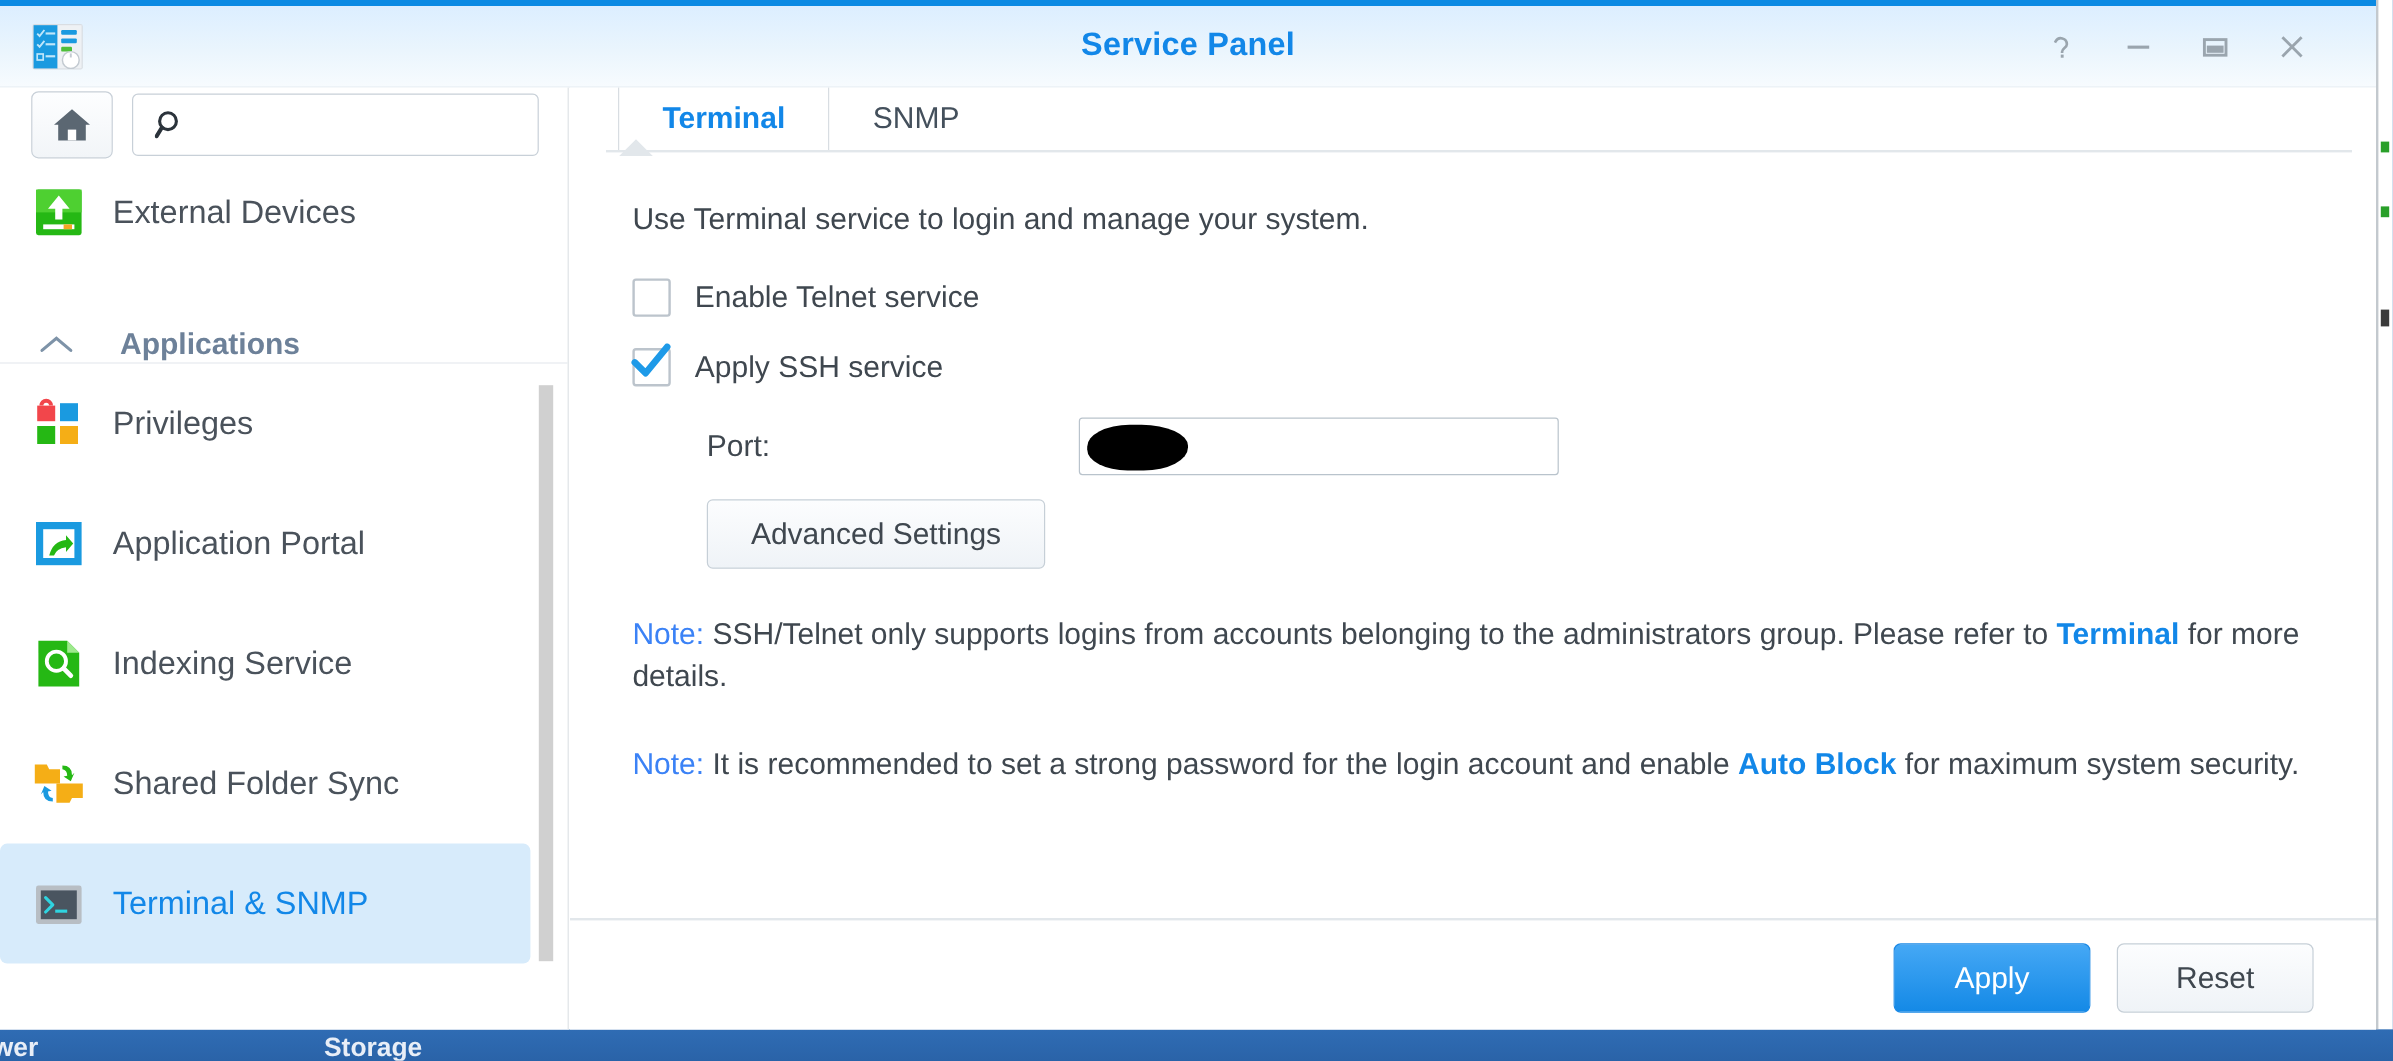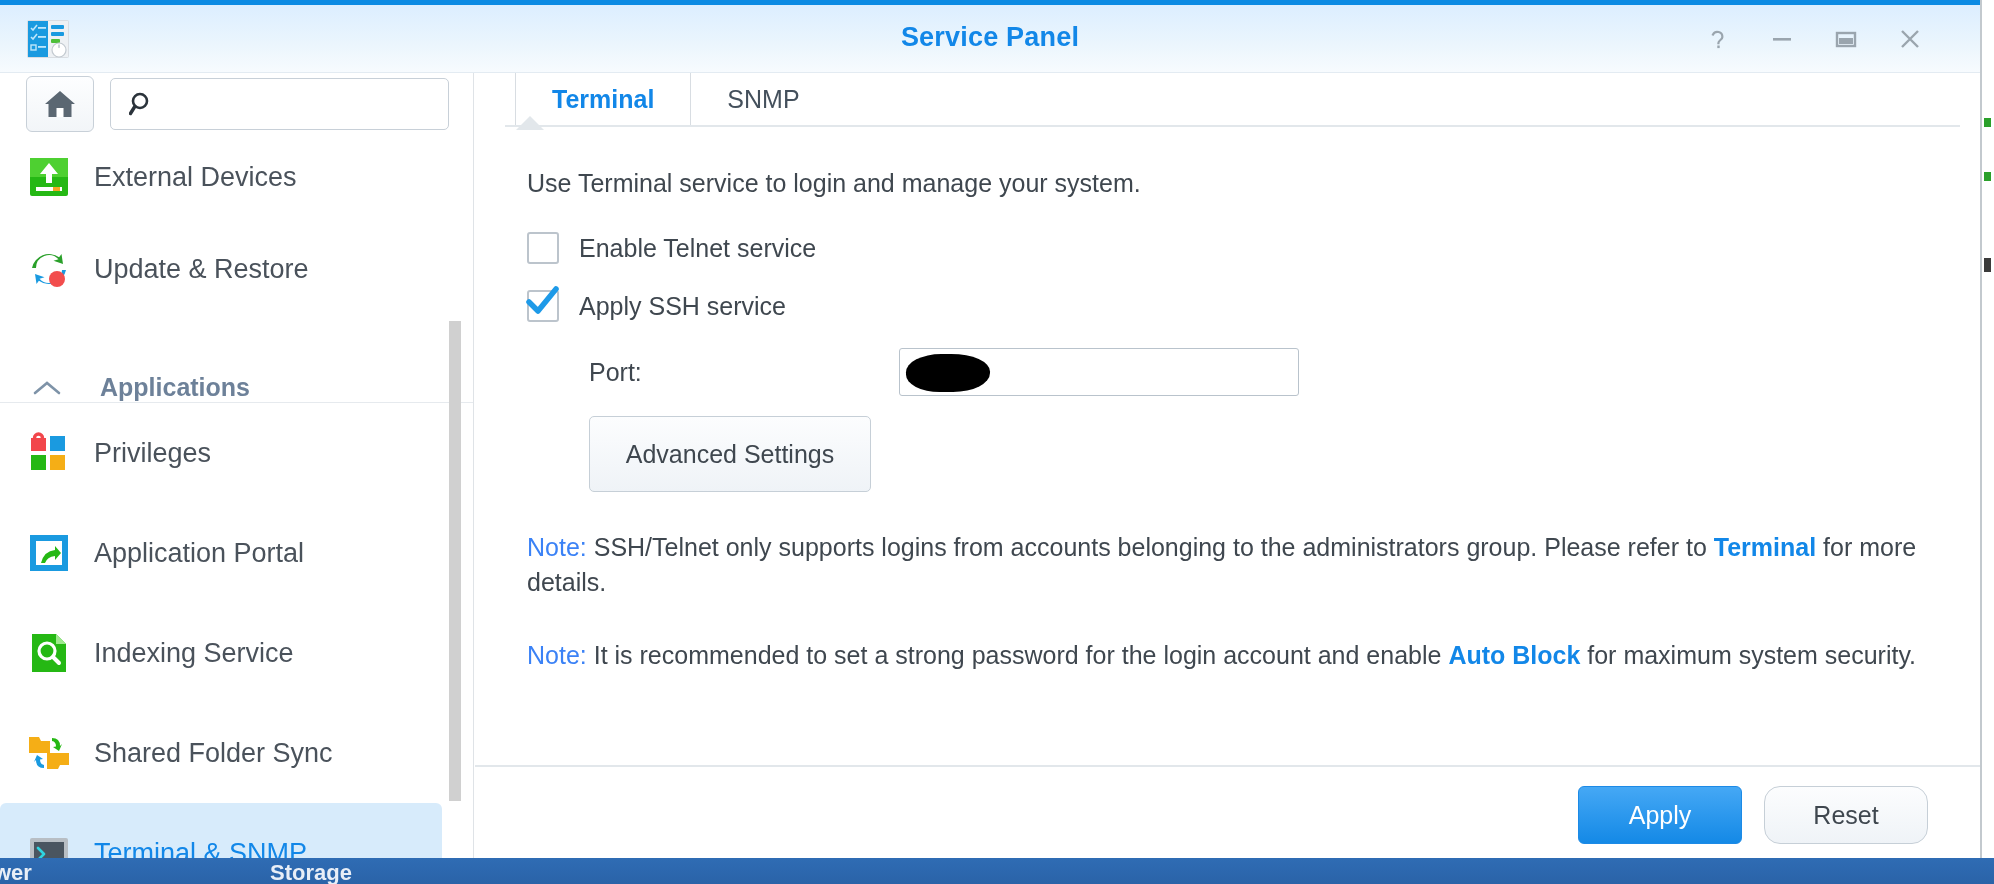--- a/index.html
+++ b/index.html
@@ -245,21 +245,21 @@
     border-radius: 42% 46% 44% 40% / 48% 46% 50% 46%;
   }
   #port-value {
     border: none; outline: none; background: transparent;
     font-family: "Liberation Sans", sans-serif;
     font-size: 24px; color: #3d464f; width: 100%;
   }
 
   #advanced-btn {
     margin-top: 20px; margin-left: 62px;
-    width: 282px; height: 76px;
+    width: 282px; height: 58px;
     border: 1px solid #c6cfd7; border-radius: 5px;
     background: linear-gradient(180deg,#fcfdfe 0%, #eff3f7 100%);
     font-family: "Liberation Sans", sans-serif;
     font-size: 25px; color: #3f474f;
     cursor: pointer;
   }
 
   .note { font-size: 25px; color: #3f474f; line-height: 1.4; margin-top: 38px; }
   .note-label { color: #3b82f6; }
   .note-link { color: #1287e8; font-weight: bold; cursor: pointer; }
@@ -277,21 +277,21 @@
   #apply-btn {
     width: 164px; height: 58px;
     border: 1px solid #1c8ae6; border-radius: 6px;
     background: linear-gradient(180deg,#45a8f5 0%, #1489e6 100%);
     color: #fff;
     font-family: "Liberation Sans", sans-serif;
     font-size: 25px; cursor: pointer;
   }
   #reset-btn {
     width: 164px; height: 58px;
-    border: 1px solid #c6cfd7; border-radius: 16px;
+    border: 1px solid #c6cfd7; border-radius: 6px;
     background: linear-gradient(180deg,#fcfdfe 0%, #eff3f7 100%);
     color: #3f474f;
     font-family: "Liberation Sans", sans-serif;
     font-size: 25px; cursor: pointer;
   }
 </style>
 </head>
 <body>
 
 <div id="desktop">
@@ -383,30 +383,20 @@
                 <rect x="4" y="4" width="38" height="38" rx="2" fill="#25b814"></rect>
                 <rect x="4" y="4" width="38" height="19" fill="#4ed031"></rect>
                 <path d="M23 9 L32 20 L26 20 L26 29 L20 29 L20 20 L14 20 Z" fill="#ffffff"></path>
                 <rect x="10" y="33" width="26" height="4" fill="#ffffff"></rect>
                 <rect x="27" y="33" width="7" height="4" fill="#f5a623"></rect>
               </svg>
             </span>
             <span class="nav-label">External Devices</span>
           </div>
 
-          <div class="nav-item">
-            <span class="nav-icon">
-              <svg width="46" height="46" viewBox="0 0 46 46">
-                <path d="M10 22 a13 13 0 0 1 22.5 -8.8 l-5 1.5 l9.5 3.2 l-1.5 -9.8 l-2.4 3.1 A17.5 17.5 0 0 0 6 22 Z" fill="#2aa02a"></path>
-                <path d="M36 24 a13 13 0 0 1 -22.5 8.8 l5 -1.5 l-9.5 -3.2 l1.5 9.8 l2.4 -3.1 A17.5 17.5 0 0 0 40 24 Z" fill="#1a9ae0"></path>
-                <circle cx="31" cy="33" r="8" fill="#f24d4d"></circle>
-              </svg>
-            </span>
-            <span class="nav-label">Update &amp; Restore</span>
-          </div>
 
           <div class="nav-group">
             <span style="width:34px;flex:none;">
               <svg width="34" height="20" viewBox="0 0 34 20">
                 <path d="M5 15 L17 5 L29 15" stroke="#7e93a8" stroke-width="2.6" fill="none" stroke-linecap="round"></path>
               </svg>
             </span>
             <span class="grp-label">Applications</span>
           </div>
 

